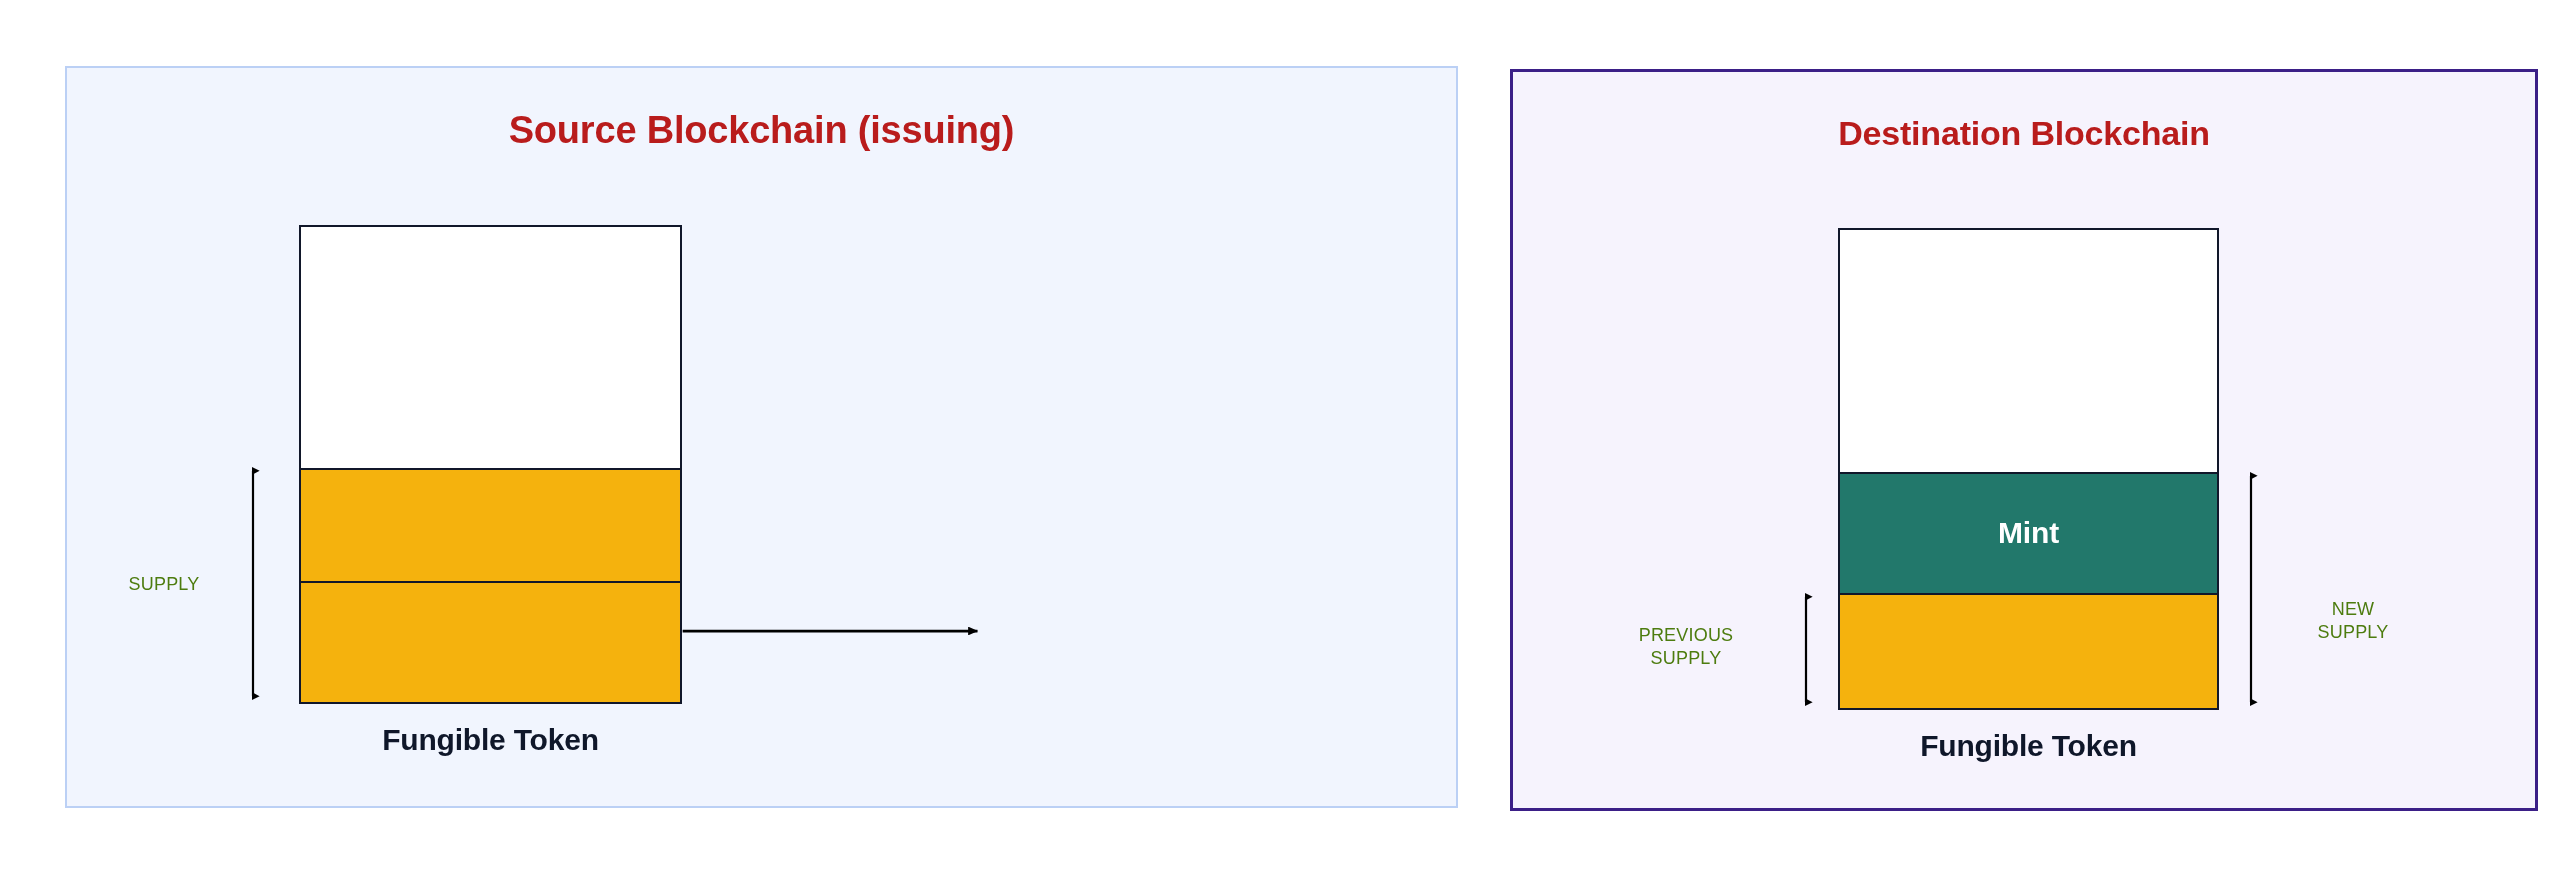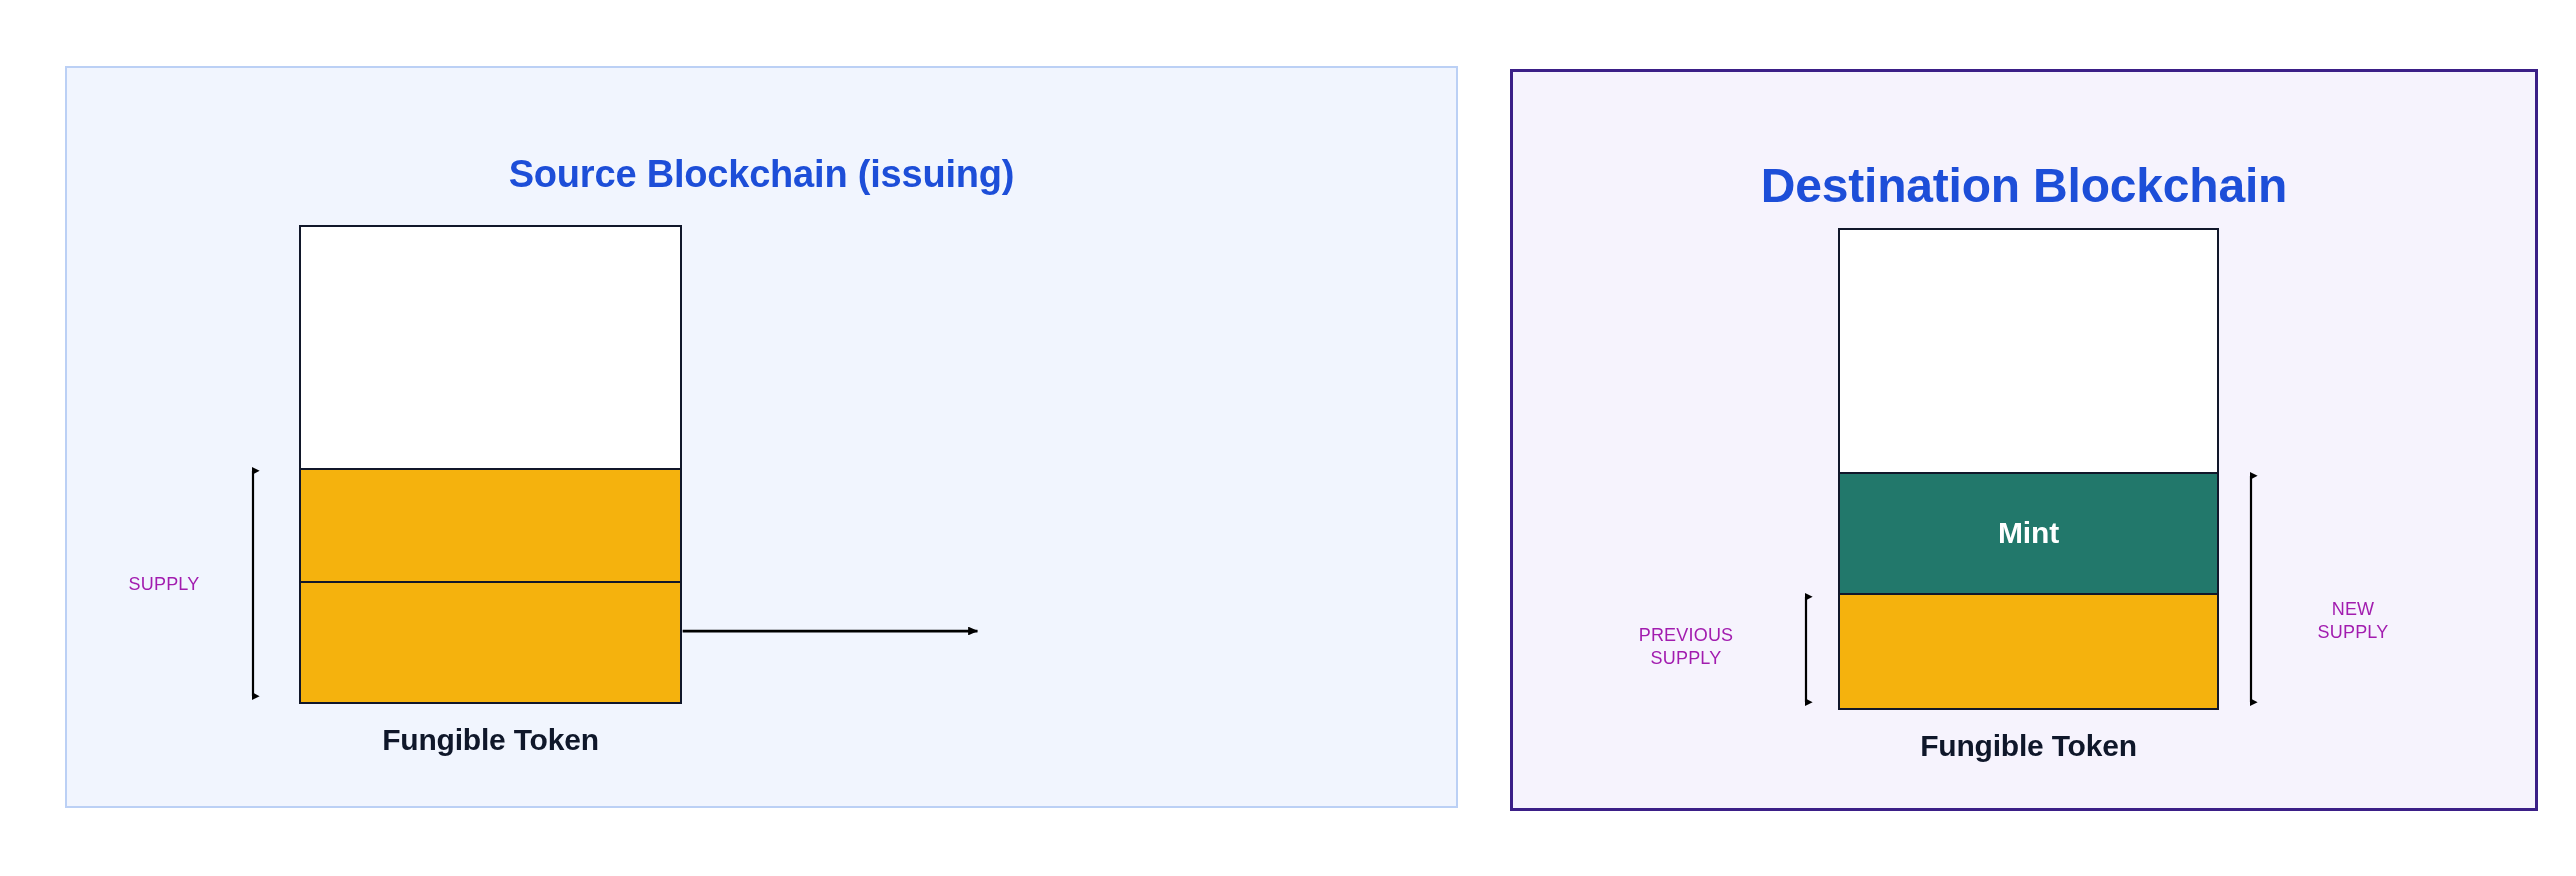--- a/index.html
+++ b/index.html
@@ -43,32 +43,31 @@
     background: #f6f3fd;
     border: 3.9px solid #3b1f87;
   }
 
   .panel-title {
     position: absolute;
     left: 0;
     width: 100%;
     text-align: center;
     font-weight: 700;
-    color: #1d4ed8;
+    color: #b91c1c;
     letter-spacing: -0.2px;
     white-space: nowrap;
-    margin-top: 44px;
   }
   .panel-source .panel-title {
     top: 41px;
     font-size: 38px;
   }
   .panel-dest .panel-title {
     top: 42px;
-    font-size: 48px;
+    font-size: 34px;
   }
 
   
   .stackbox {
     position: absolute;
     box-sizing: border-box;
     border: 2.2px solid #11172a;
     background: #ffffff;
     display: flex;
     flex-direction: column;
@@ -108,21 +107,21 @@
   }
 
   
   .measure-arrow {
     position: absolute;
   }
   .measure-label {
     position: absolute;
     font-size: 18px;
     font-weight: 400;
-    color: #a21caf;
+    color: #4d7c0f;
     letter-spacing: 0.2px;
     line-height: 1.28;
     text-align: center;
     white-space: pre-line;
   }
 
   
   .flow-arrow {
     position: absolute;
   }

